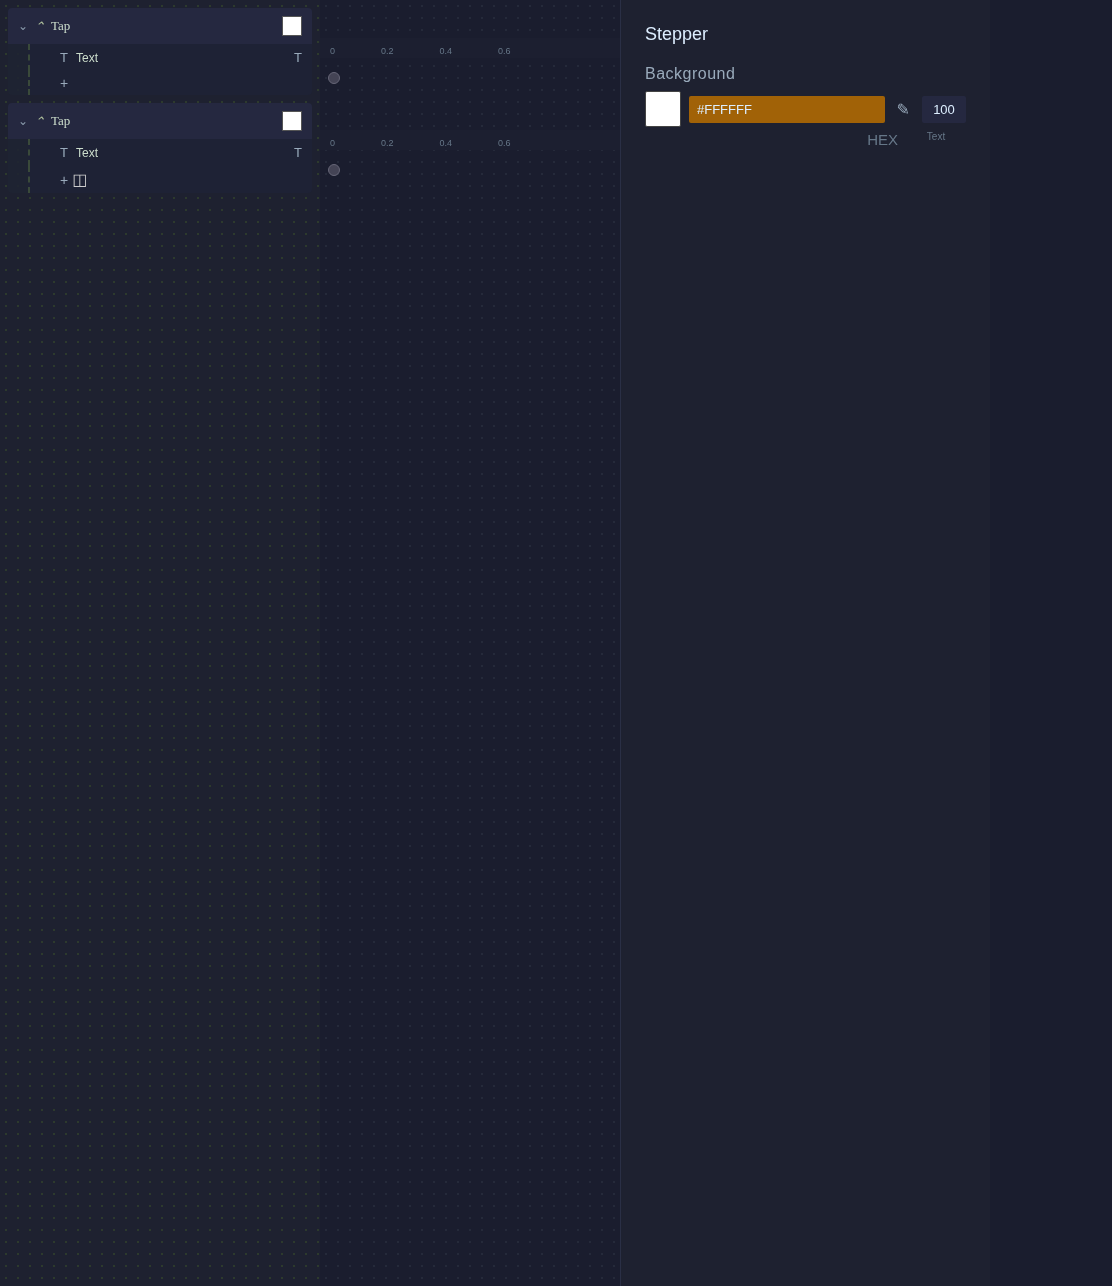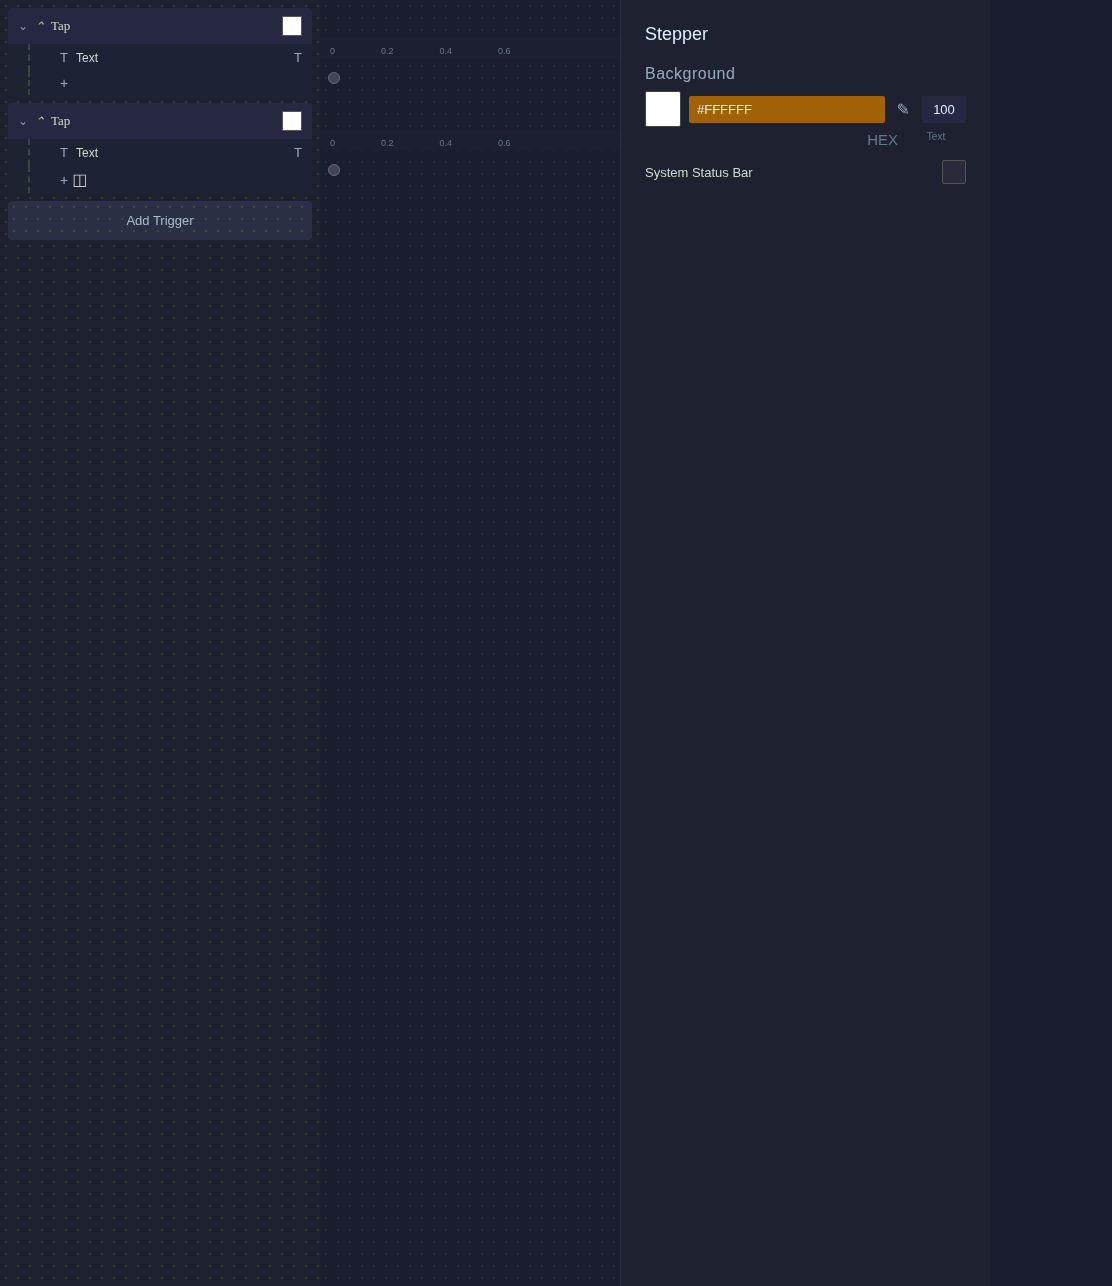--- a/index.html
+++ b/index.html
@@ -340,21 +340,20 @@
         </div>
 
         <div class="add-child-row" style="cursor: pointer;">
           <span class="plus-icon">+</span>
 
           <span style="margin-left:4px; color:#ccc; font-size:16px;">◫</span>
         </div>
       </div>
     </div>
 
-    <button class="add-trigger-btn">Add Trigger</button>
 
   </div>
 
   <div class="timeline-area">
 
     <div class="timeline-ruler" style="margin-top: 38px;">
       <div class="ruler-marks">
         <span>0</span>
         <span>0.2</span>
         <span>0.4</span>
@@ -397,18 +396,14 @@
       <button class="eyedropper-btn">✎</button>
       <input type="text" class="fill-input" style="border: none; outline: none;" value="100">
     </div>
 
     <div class="color-labels">
       <span class="color-label-hex">HEX</span>
       <span class="color-label-fill">Text</span>
     </div>
   </div>
 
-  <div class="system-status-row">
-    <span class="system-status-label">System Status Bar</span>
-    <div class="system-status-toggle" style="background:#2a2a3a; width:24px; height:24px;"></div>
-  </div>
 
 </div>
 
 </body></html>

